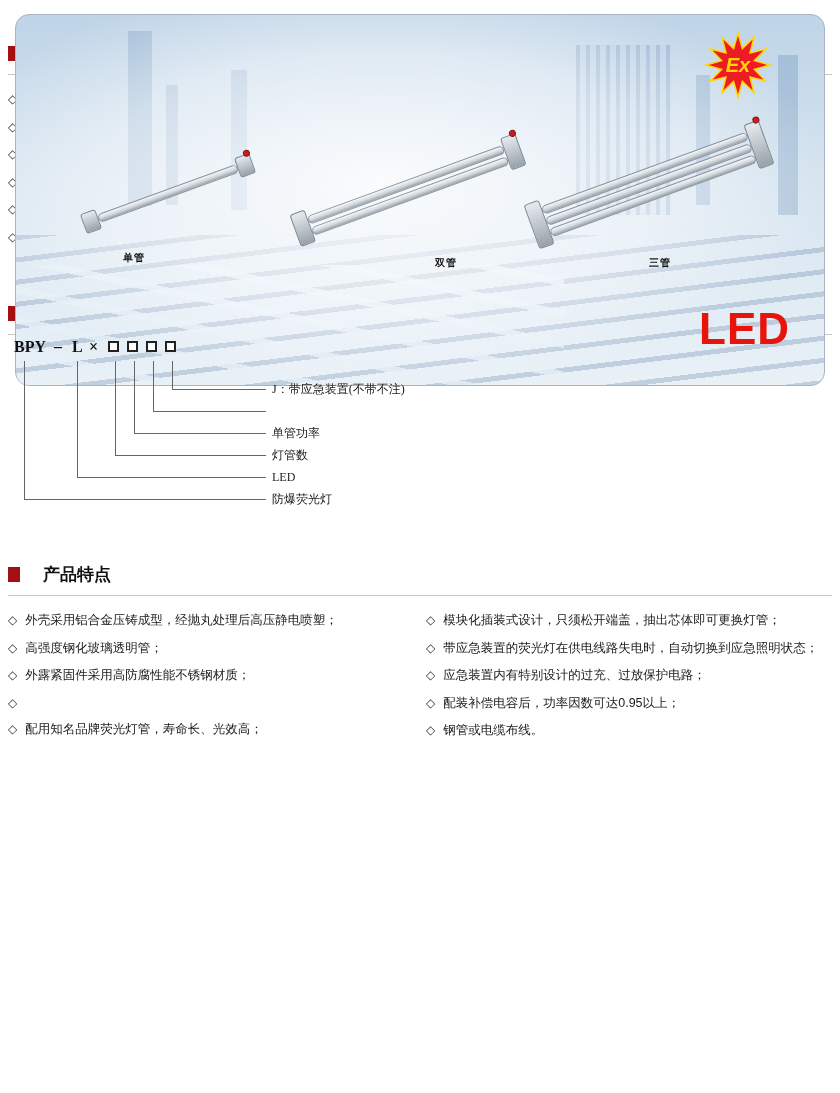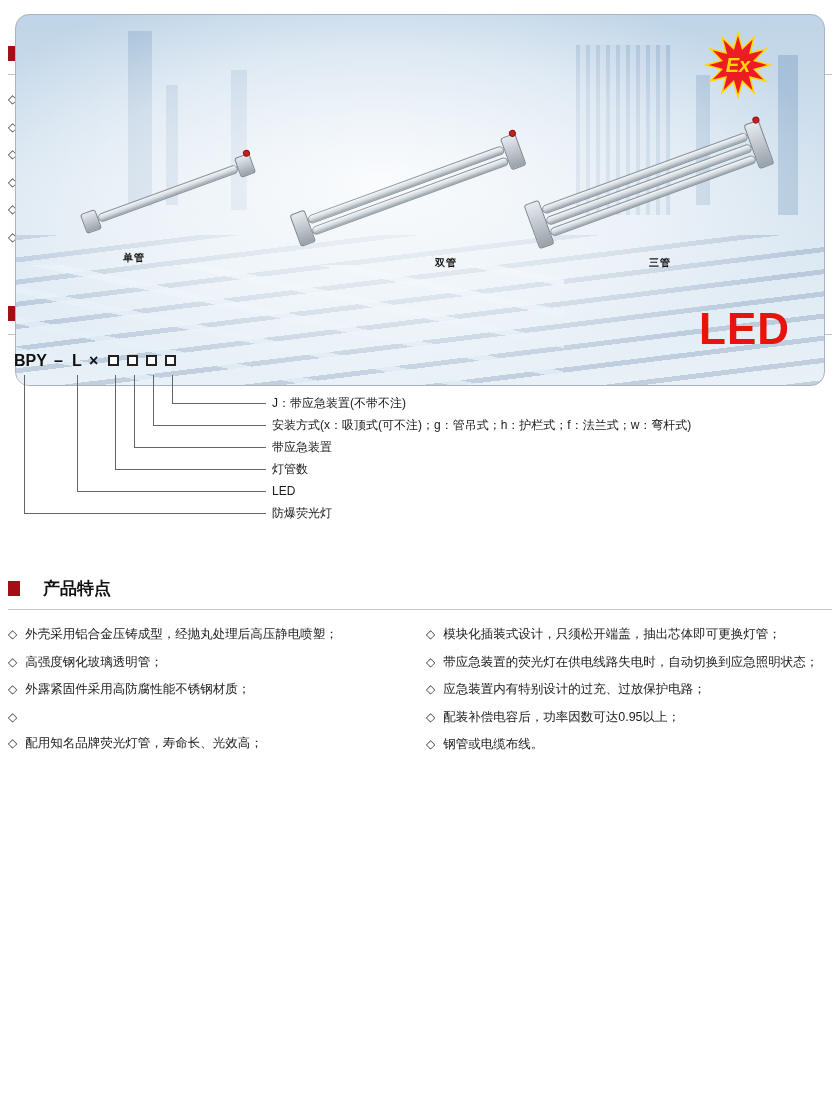--- a/index.html
+++ b/index.html
@@ -48,21 +48,21 @@
   
   .section{margin:0 8px;}
   .sec-scope{margin-top:42px;} .sec-model{margin-top:56px;} .sec-features{margin-top:46px;}
   .sec-head{display:flex;align-items:center;gap:23px;border-bottom:1px solid #c6c6c6;padding-bottom:9px;}
   .red-sq{width:12px;height:15px;background:var(--accent-red);flex:0 0 auto;}
   .sec-title{font-size:17px;font-weight:bold;color:#111;}
   .list{margin-top:16px;}
   .li{display:flex;gap:8px;font-size:12.5px;line-height:1.4;color:#1a1a1a;margin:0 0 10px;}
   .diamond{color:#333;font-size:12px;flex:0 0 auto;}
   
-  .diagram{position:relative;height:178px;margin-top:18px;}
+  .diagram{position:relative;height:178px;margin-top:4px;font-family:Liberation Serif, serif;}
   .code-part{position:absolute;top:0;font-size:16px;font-weight:bold;color:#111;line-height:1;}
   .mbox{position:absolute;top:2px;width:11px;height:11px;border:2px solid #222;background:#fff;}
   .vl{position:absolute;width:1px;background:#666;}
   .hl{position:absolute;height:1px;background:#666;}
   .mlabel{position:absolute;left:264px;transform:translateY(-50%);font-size:12px;color:#1a1a1a;white-space:nowrap;}
   
   .feat-grid{display:grid;grid-template-columns:1fr 1fr;column-gap:12px;margin-top:16px;}
 </style>
 </head>
 <body>
@@ -181,22 +181,21 @@
     <div class="vl" style="left:16px;top:22px;height:138px;"></div>
 
     <div class="hl" style="left:164px;top:50px;width:94px;"></div>
     <div class="hl" style="left:145px;top:72px;width:113px;"></div>
     <div class="hl" style="left:126px;top:94px;width:132px;"></div>
     <div class="hl" style="left:107px;top:116px;width:151px;"></div>
     <div class="hl" style="left:69px;top:138px;width:189px;"></div>
     <div class="hl" style="left:16px;top:160px;width:242px;"></div>
 
     <div class="mlabel" style="top:50px;">J：带应急装置(不带不注)</div>
-    <div class="mlabel" style="top:72px;">安装方式(x：吸顶式(可不注)；g：管吊式；h：护栏式；f：法兰式；w：弯杆式)</div>
-    <div class="mlabel" style="top:94px;">带应急装置</div>
+    <div class="mlabel" style="top:94px;">单管功率</div>
     <div class="mlabel" style="top:116px;">灯管数</div>
     <div class="mlabel" style="top:138px;">LED</div>
     <div class="mlabel" style="top:160px;">防爆荧光灯</div>
   </div>
 </div>
 
 <div class="section sec-features">
   <div class="sec-head">
     <div class="red-sq"></div>
     <div class="sec-title">产品特点</div>

